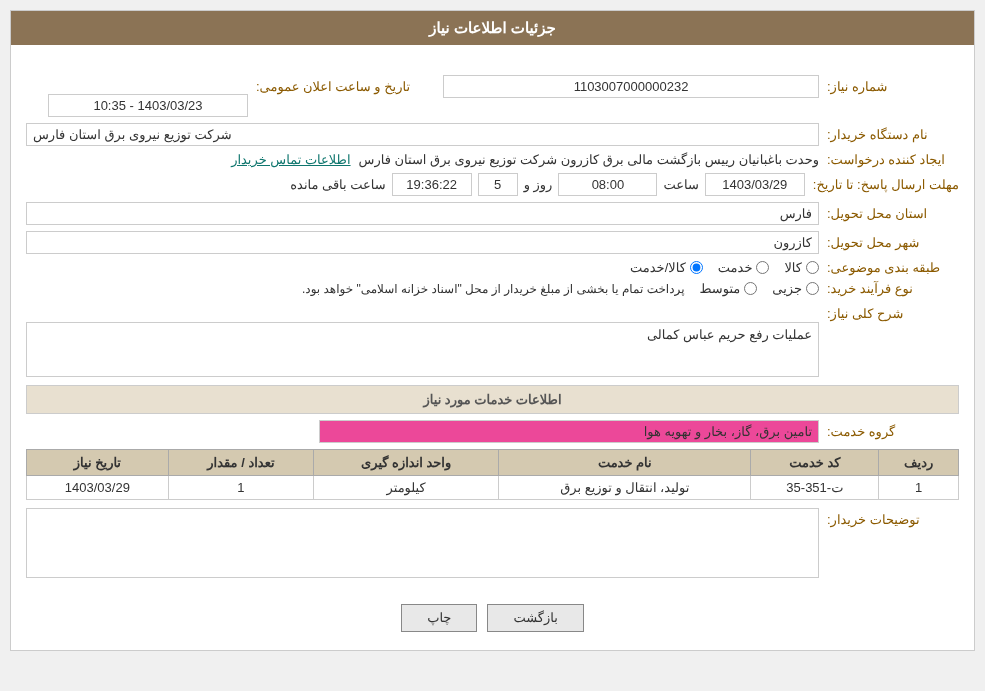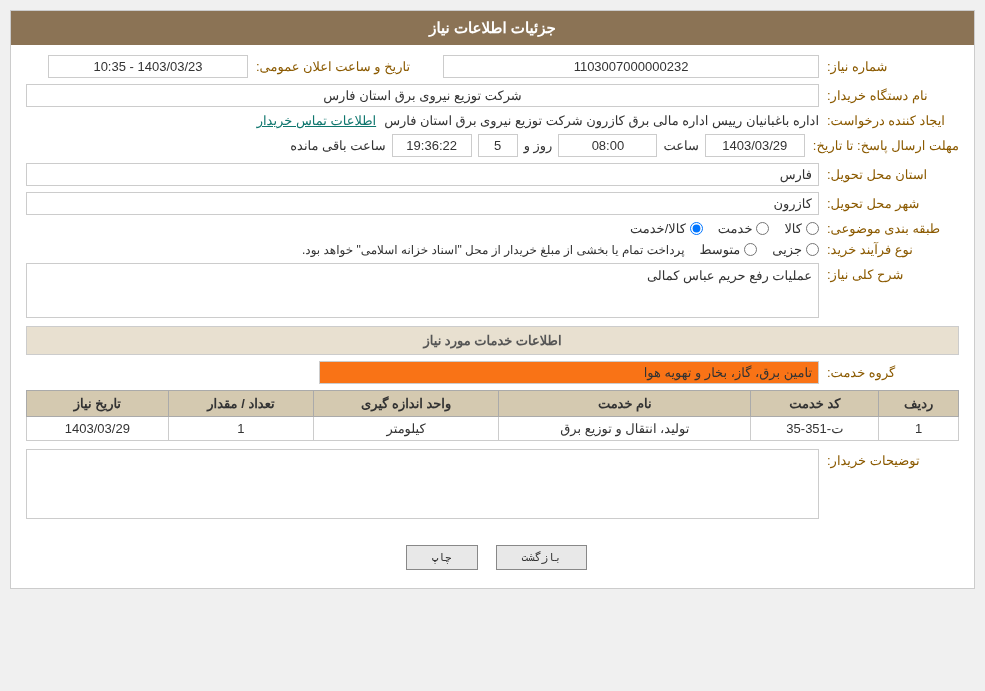--- a/index.html
+++ b/index.html
@@ -122,21 +122,21 @@
       text-align: right;
       direction: rtl;
     }
     .service-group-row {
       display: flex;
       align-items: center;
       margin-bottom: 6px;
     }
     .service-input {
       border: 1px solid #ccc;
-      background: #f97316;
+      background: #ec4899;
       padding: 3px 6px;
       min-height: 22px;
       width: 500px;
       text-align: right;
       margin-left: 44px;
     }
     .data-table {
       width: 100%;
       border-collapse: collapse;
       margin-bottom: 8px;
@@ -173,62 +173,62 @@
     .buttons-row {
       display: flex;
       justify-content: center;
       gap: 10px;
       padding: 10px 0 8px 0;
     }
     .btn {
       padding: 5px 25px;
       border: 1px solid #888;
       cursor: pointer;
-      font-family: Liberation Mono, monospace;
-      font-size: 11px;
-      margin-left: 8px;
+      font-family: Liberation Serif, serif;
+      font-size: 13px;
     }
     .btn-print {
       background: #e8e8e8;
       color: #333;
     }
     .btn-back {
       background: #e8e8e8;
       color: #333;
     }
     .watermark-area {
       position: relative;
+      margin-top: 20px;
     }
   </style>
 </head>
 <body>
 
 <div class="page-wrapper">
   <div class="main-container">
 
     <div class="header-bar">جزئیات اطلاعات نیاز</div>
 
     <div class="content">
 
       <div class="form-row">
         <span class="field-label">شماره نیاز:</span>
         <div class="field-value-wide" style="text-align:center;">1103007000000232</div>
         <span class="field-label" style="min-width:180px; margin-right:15px;">تاریخ و ساعت اعلان عمومی:</span>
-        <div class="field-value-medium" style="text-align:center;">1403/03/23 - 10:35</div>
+        <div class="field-value-medium" style="text-align:center;margin-top:39px;">1403/03/23 - 10:35</div>
       </div>
 
       <div class="form-row">
         <span class="field-label">نام دستگاه خریدار:</span>
-        <div class="field-value" style="text-align:center;">شرکت توزیع نیروی برق استان فارس</div>
+        <div class="field-value" style="text-align:left;">شرکت توزیع نیروی برق استان فارس</div>
       </div>
 
       <div class="form-row">
         <span class="field-label">ایجاد کننده درخواست:</span>
         <div style="flex:1; display:flex; align-items:center; gap:8px;">
-          <span>اداره باغبانیان رییس اداره مالی برق کازرون شرکت توزیع نیروی برق استان فارس</span>
+          <span>وحدت باغبانیان رییس بازگشت مالی برق کازرون شرکت توزیع نیروی برق استان فارس</span>
           <span class="link-blue">اطلاعات تماس خریدار</span>
         </div>
       </div>
 
       <div class="form-row">
         <span class="field-label">مهلت ارسال پاسخ: تا تاریخ:</span>
         <div class="inline-group">
           <div class="small-input" style="width:100px;">1403/03/29</div>
           <span>ساعت</span>
           <div class="small-input">08:00</div>

